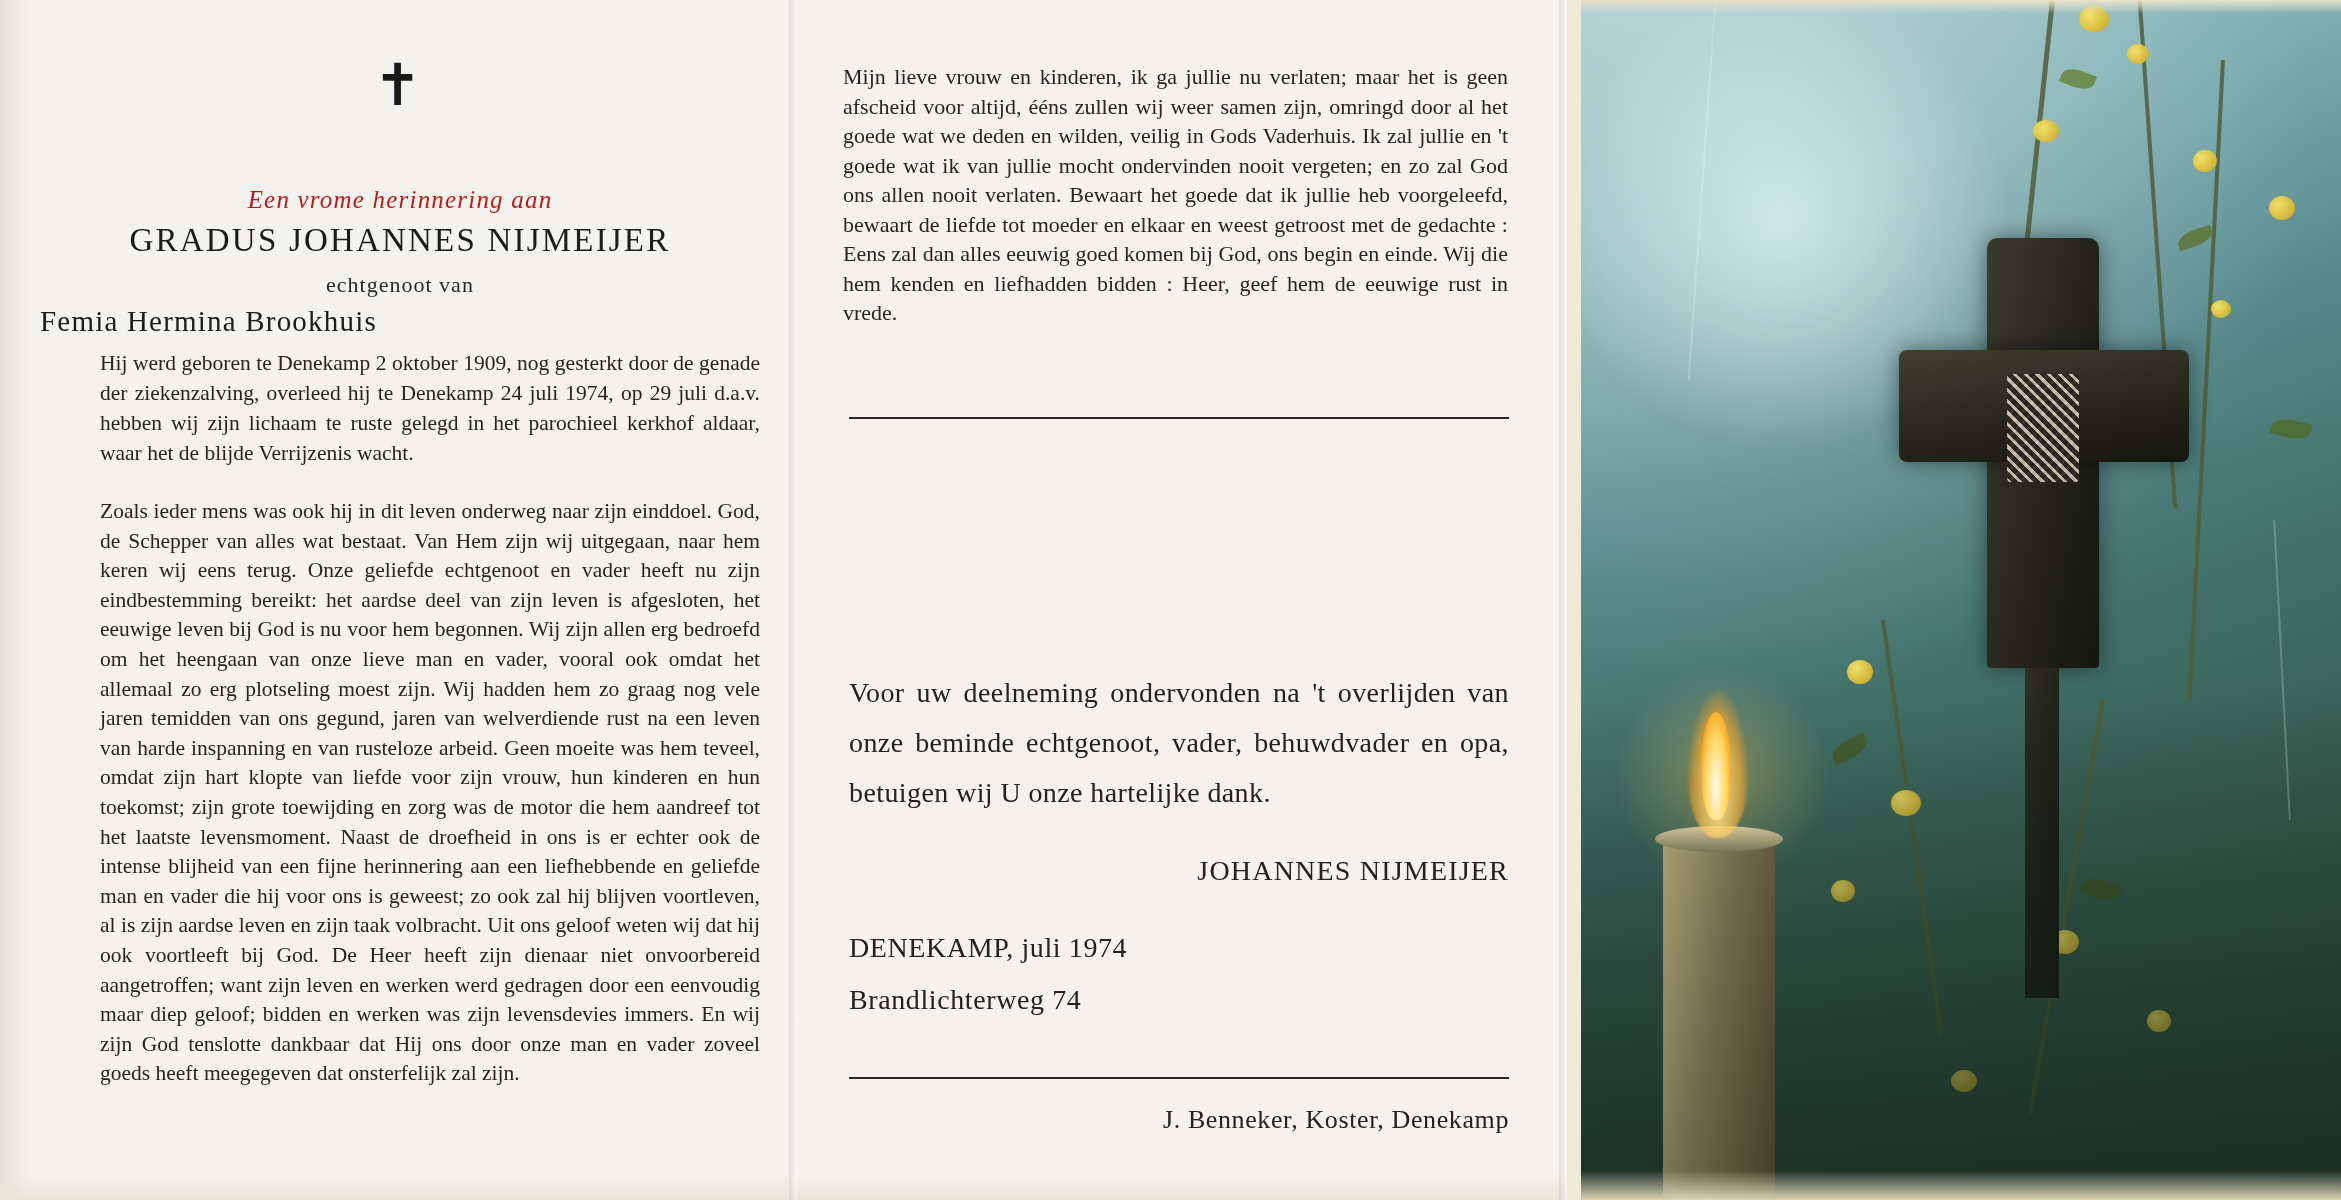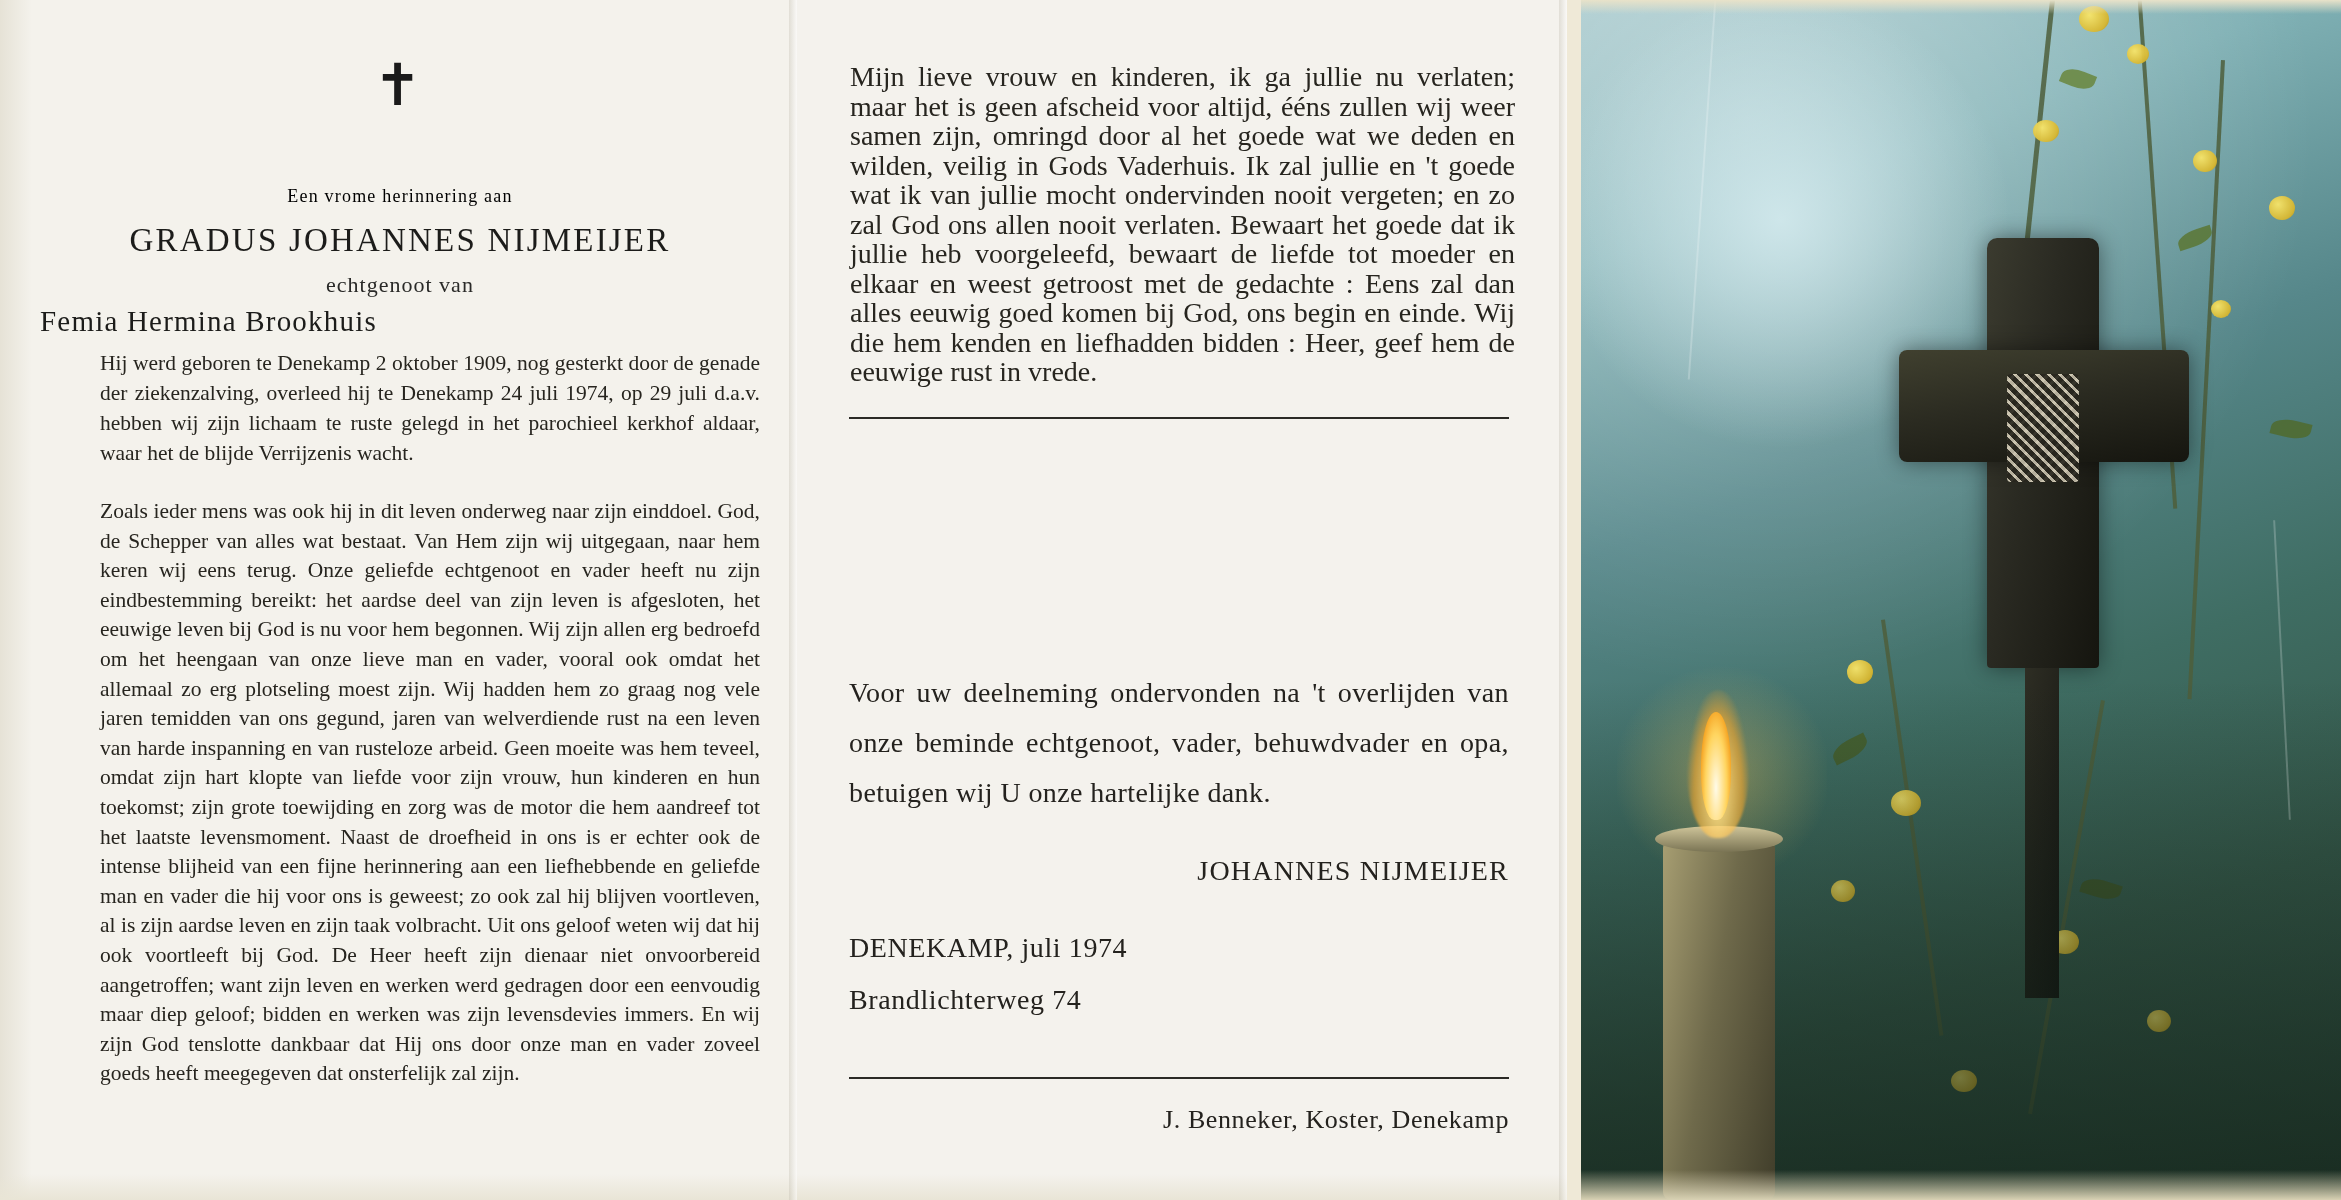--- a/index.html
+++ b/index.html
@@ -80,23 +80,24 @@
     font-size: 58px;
     line-height: 1;
     color: #1a1a1a;
     font-family: "DejaVu Sans", sans-serif;
   }
   .memory-line {
     position: absolute;
     left: 60px; width: 680px;
     top: 186px;
     text-align: center;
-    font-size: 18px;
+    font-size: 25px;
     letter-spacing: 1.2px;
-    color: #000000;
+    color: #b91c1c;
+    font-style: italic;
   }
   .deceased-name {
     position: absolute;
     left: 40px; width: 720px;
     top: 222px;
     text-align: center;
     font-size: 33px;
     letter-spacing: 2.2px;
     color: #1c1c1a;
   }
@@ -138,25 +139,24 @@
     font-size: 21.5px;
     line-height: 29.6px;
   }
 
   
   .mid-top {
     position: absolute;
     left: 48px;
     width: 665px;
     top: 62px;
-    font-size: 28px;
+    font-size: 22px;
     line-height: 29.5px;
     color: #27251f;
     text-align: justify;
-    margin-left: 7px;
   }
   .rule {
     position: absolute;
     height: 2px;
     background: #2b2a26;
   }
   .rule-top { left: 54px; width: 660px; top: 417px; }
   .rule-bottom { left: 54px; width: 660px; top: 1077px; }
 
   .thanks {

